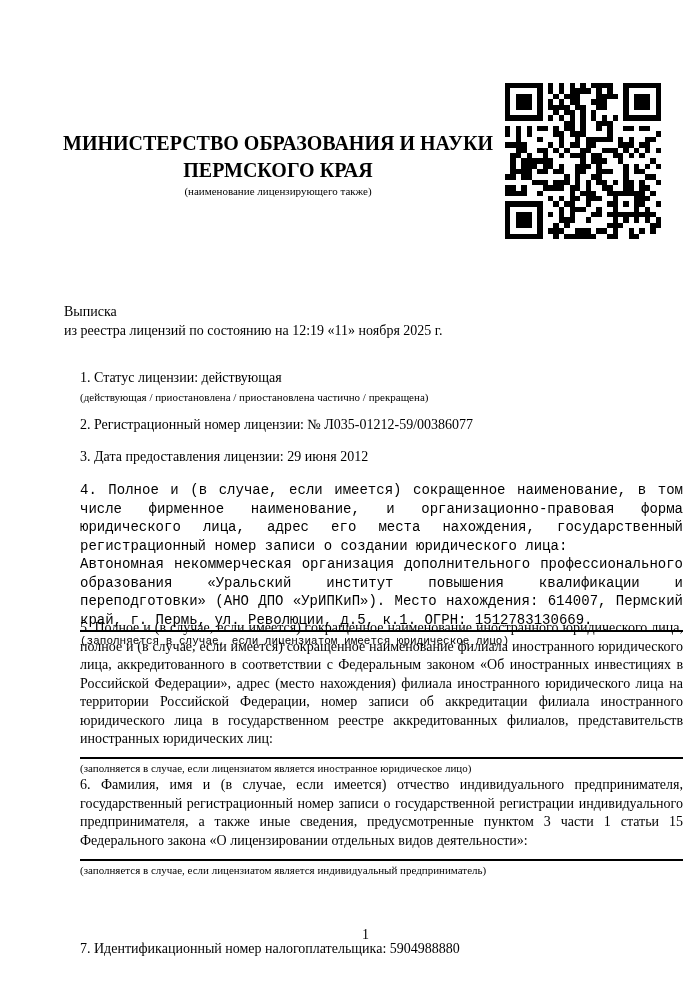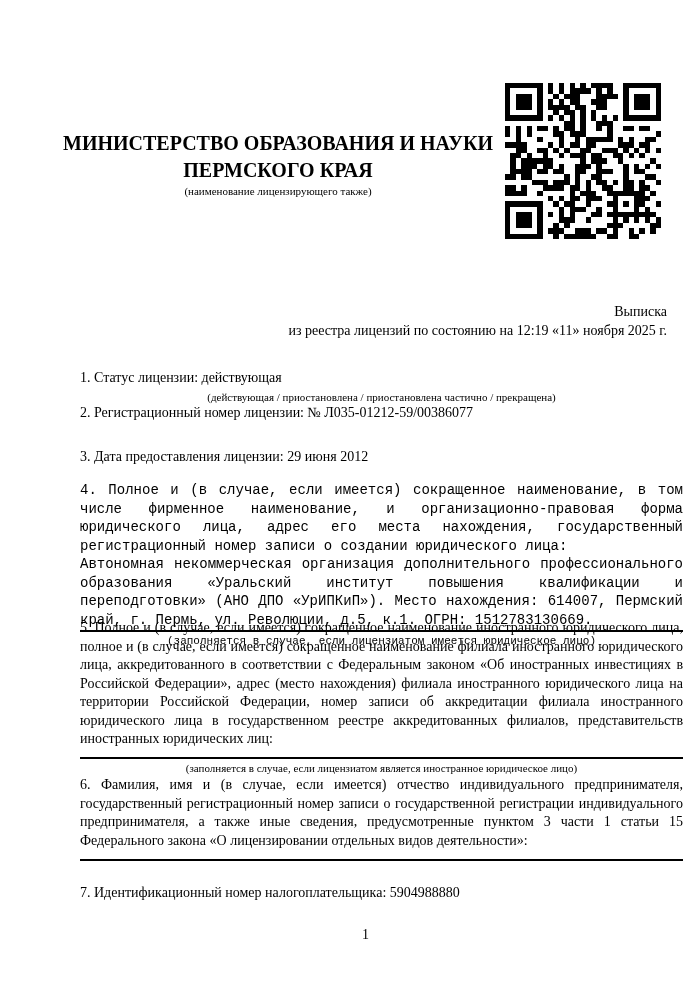--- a/index.html
+++ b/index.html
@@ -35,51 +35,51 @@
   .qr-box {
     left: 505px; top: 83px;
     width: 156px; height: 156px;
     shape-rendering: crispEdges;
     background: #ffffff;
   }
 
   
   .title-block {
     left: 64px; top: 302px; width: 603px;
-    text-align: right;
+    text-align: left;
     font-size: 14px;
     line-height: 19px;
   }
 
   
   .block {
     left: 64px; width: 603px;
     font-size: 14px;
     line-height: 18.5px;
     margin-left: 16px;
   }
   .para  { text-align: justify; }
   .value { text-align: justify; }
   .note {
     font-size: 11px;
     line-height: 14px;
-    text-align: center;
+    text-align: left;
     margin-top: 2px;
   }
   .rule {
     border-top: 2px solid #000000;
     height: 0;
   }
   .b1 { top: 369px; }
-  .b2 { top: 404px; }
+  .b2 { top: 416px; }
   .b3 { top: 448px; }
   .b4 { top: 481px; font-family: Liberation Mono, monospace; }
   .b5 { top: 619px; }
   .b6 { top: 776px; }
-  .b7 { top: 884px; }
+  .b7 { top: 940px; }
   .b4 .rule { margin-top: 1px; }
   .b5 .rule { margin-top: 8px; }
   .b6 .rule { margin-top: 9px; }
 
   .page-number {
     left: 64px; top: 926px; width: 603px;
     text-align: center;
     font-size: 14px;
     line-height: 18px;
   }
@@ -125,20 +125,21 @@
 
   <div class="abs block b5">
     <div class="para">5. Полное и (в случае, если имеется) сокращенное наименование иностранного юридического лица, полное и (в случае, если имеется) сокращенное наименование филиала иностранного юридического лица, аккредитованного в соответствии с Федеральным законом «Об иностранных инвестициях в Российской Федерации», адрес (место нахождения) филиала иностранного юридического лица на территории Российской Федерации, номер записи об аккредитации филиала иностранного юридического лица в государственном реестре аккредитованных филиалов, представительств иностранных юридических лиц:</div>
     <div class="rule"></div>
     <div class="note">(заполняется в случае, если лицензиатом является иностранное юридическое лицо)</div>
   </div>
 
   <div class="abs block b6">
     <div class="para">6. Фамилия, имя и (в случае, если имеется) отчество индивидуального предпринимателя, государственный регистрационный номер записи о государственной регистрации индивидуального предпринимателя, а также иные сведения, предусмотренные пунктом 3 части 1 статьи 15 Федерального закона «О лицензировании отдельных видов деятельности»:</div>
     <div class="rule"></div>
+    <div class="note">(заполняется в случае, если лицензиатом является индивидуальный предприниматель)</div>
   </div>
 
   <div class="abs block b7">
     <div class="para">7. Идентификационный номер налогоплательщика: 5904988880</div>
   </div>
 
   <div class="abs page-number">1</div>
 
 </div>
 

